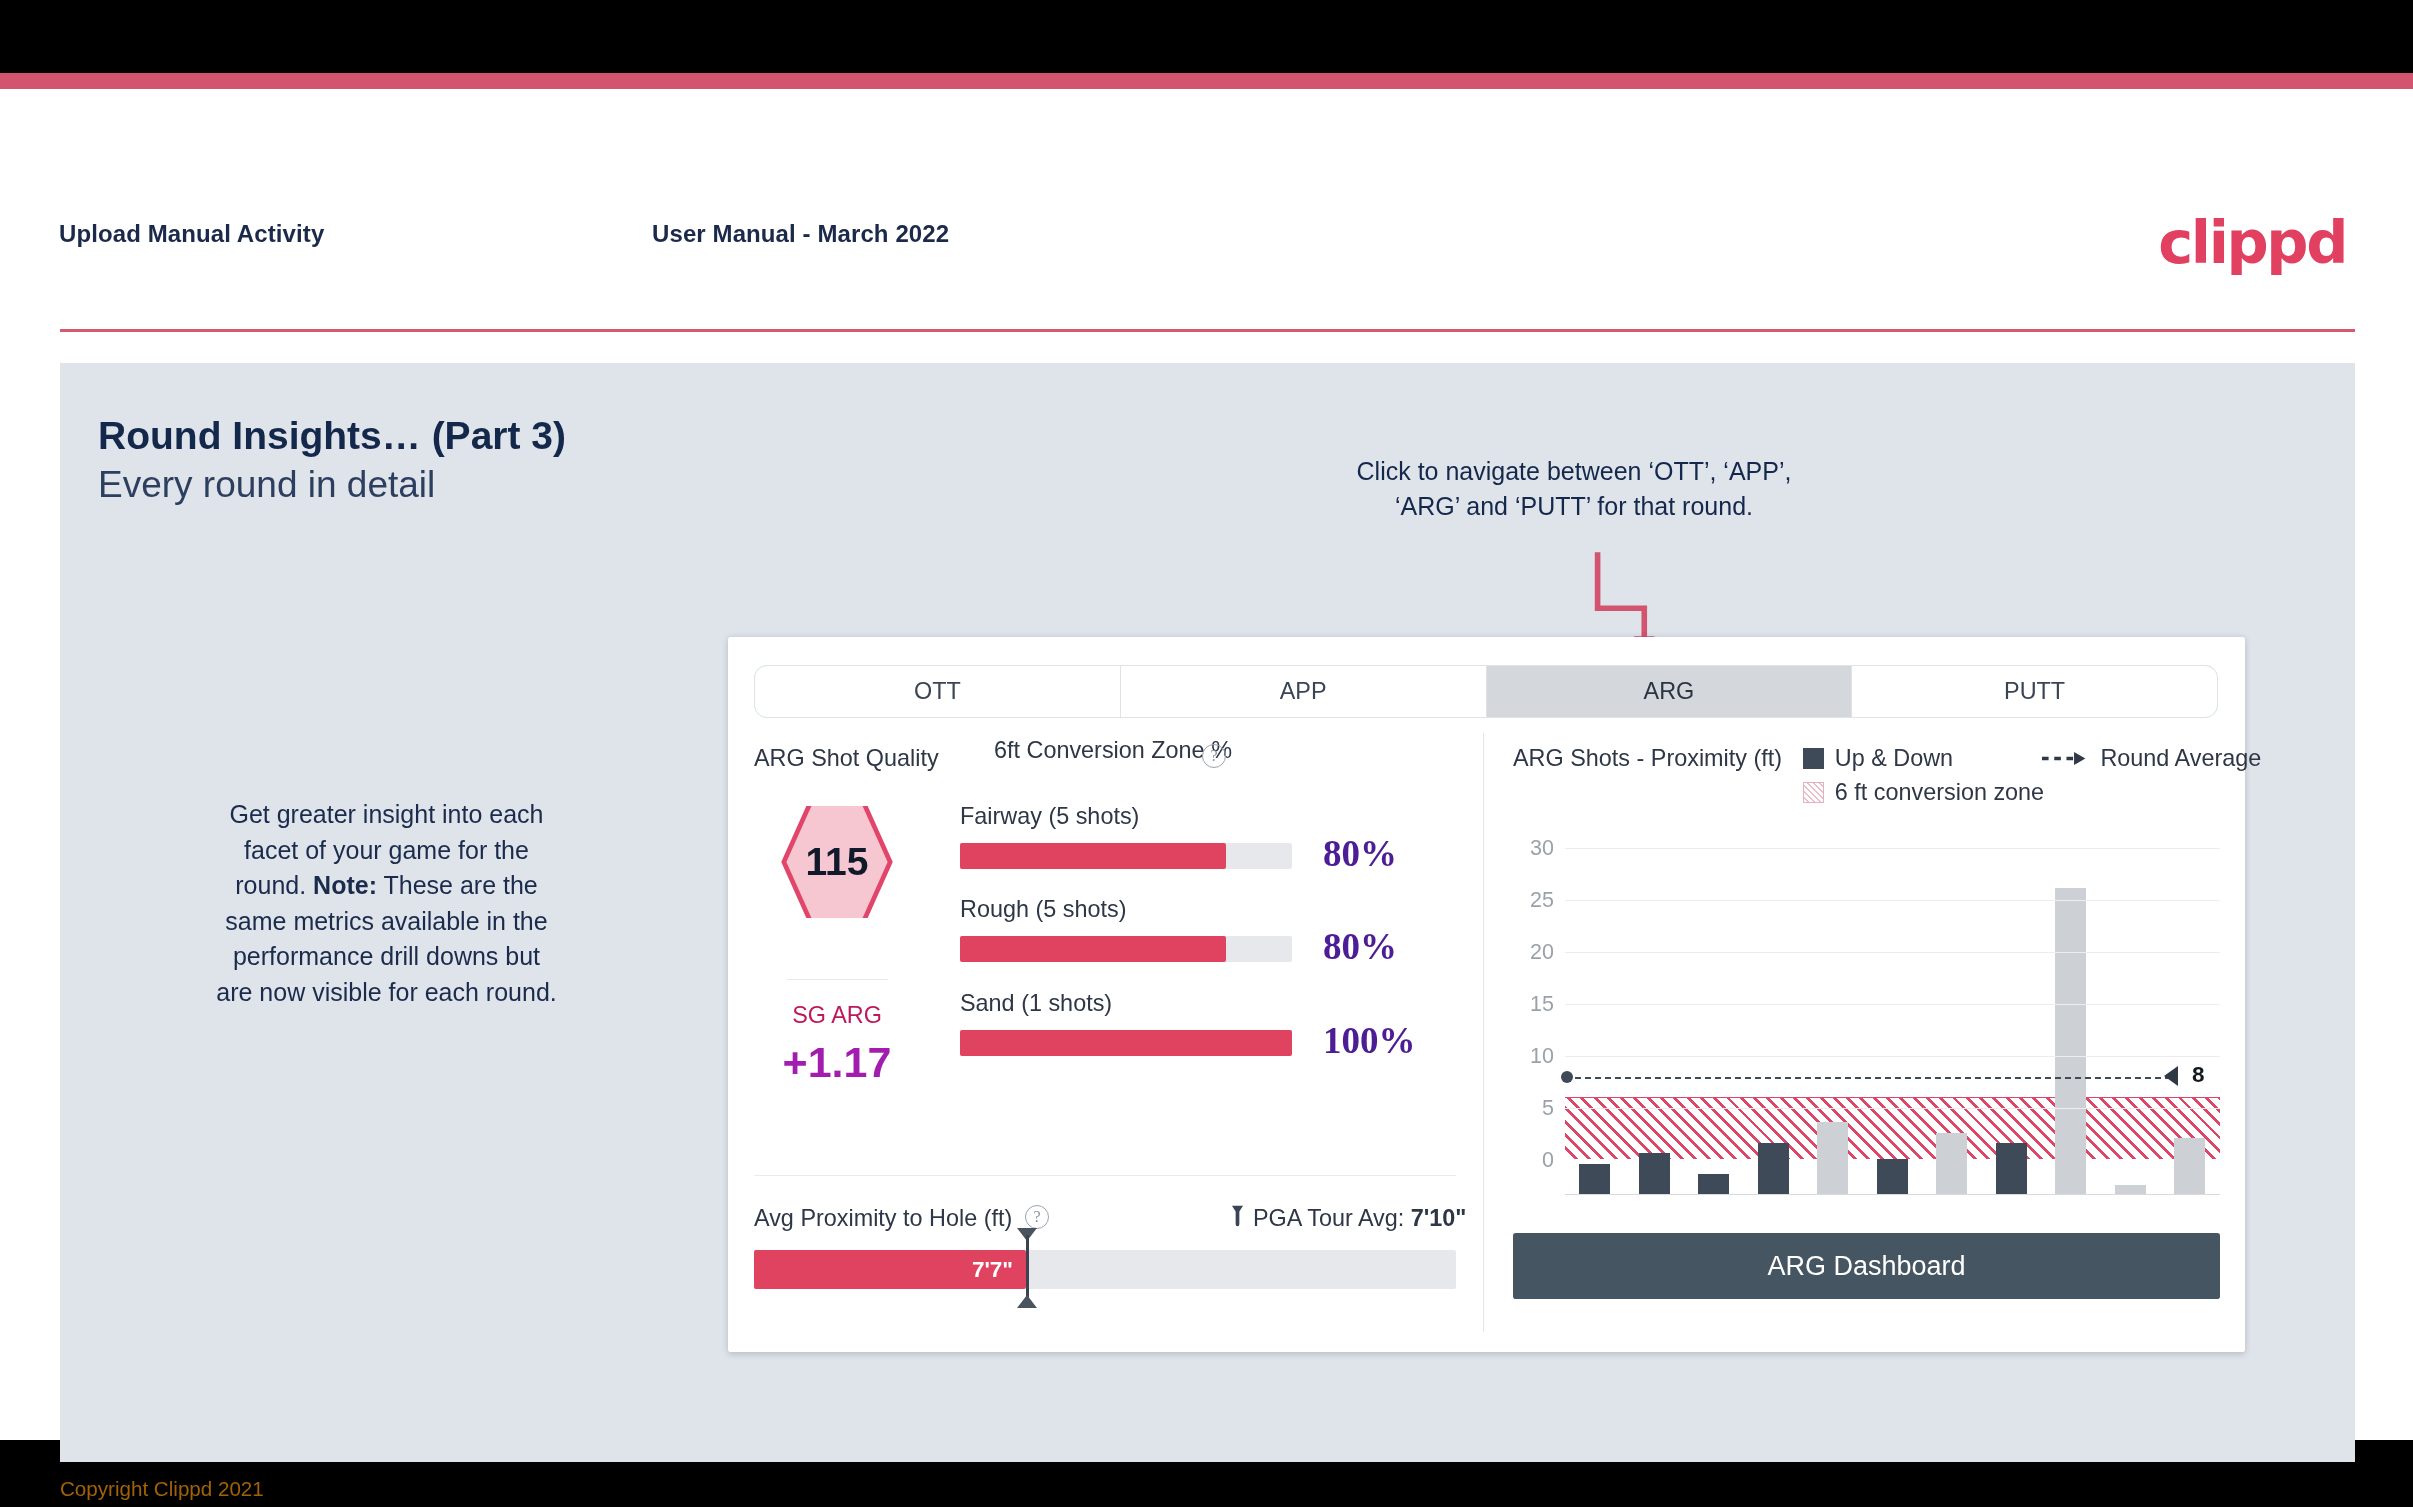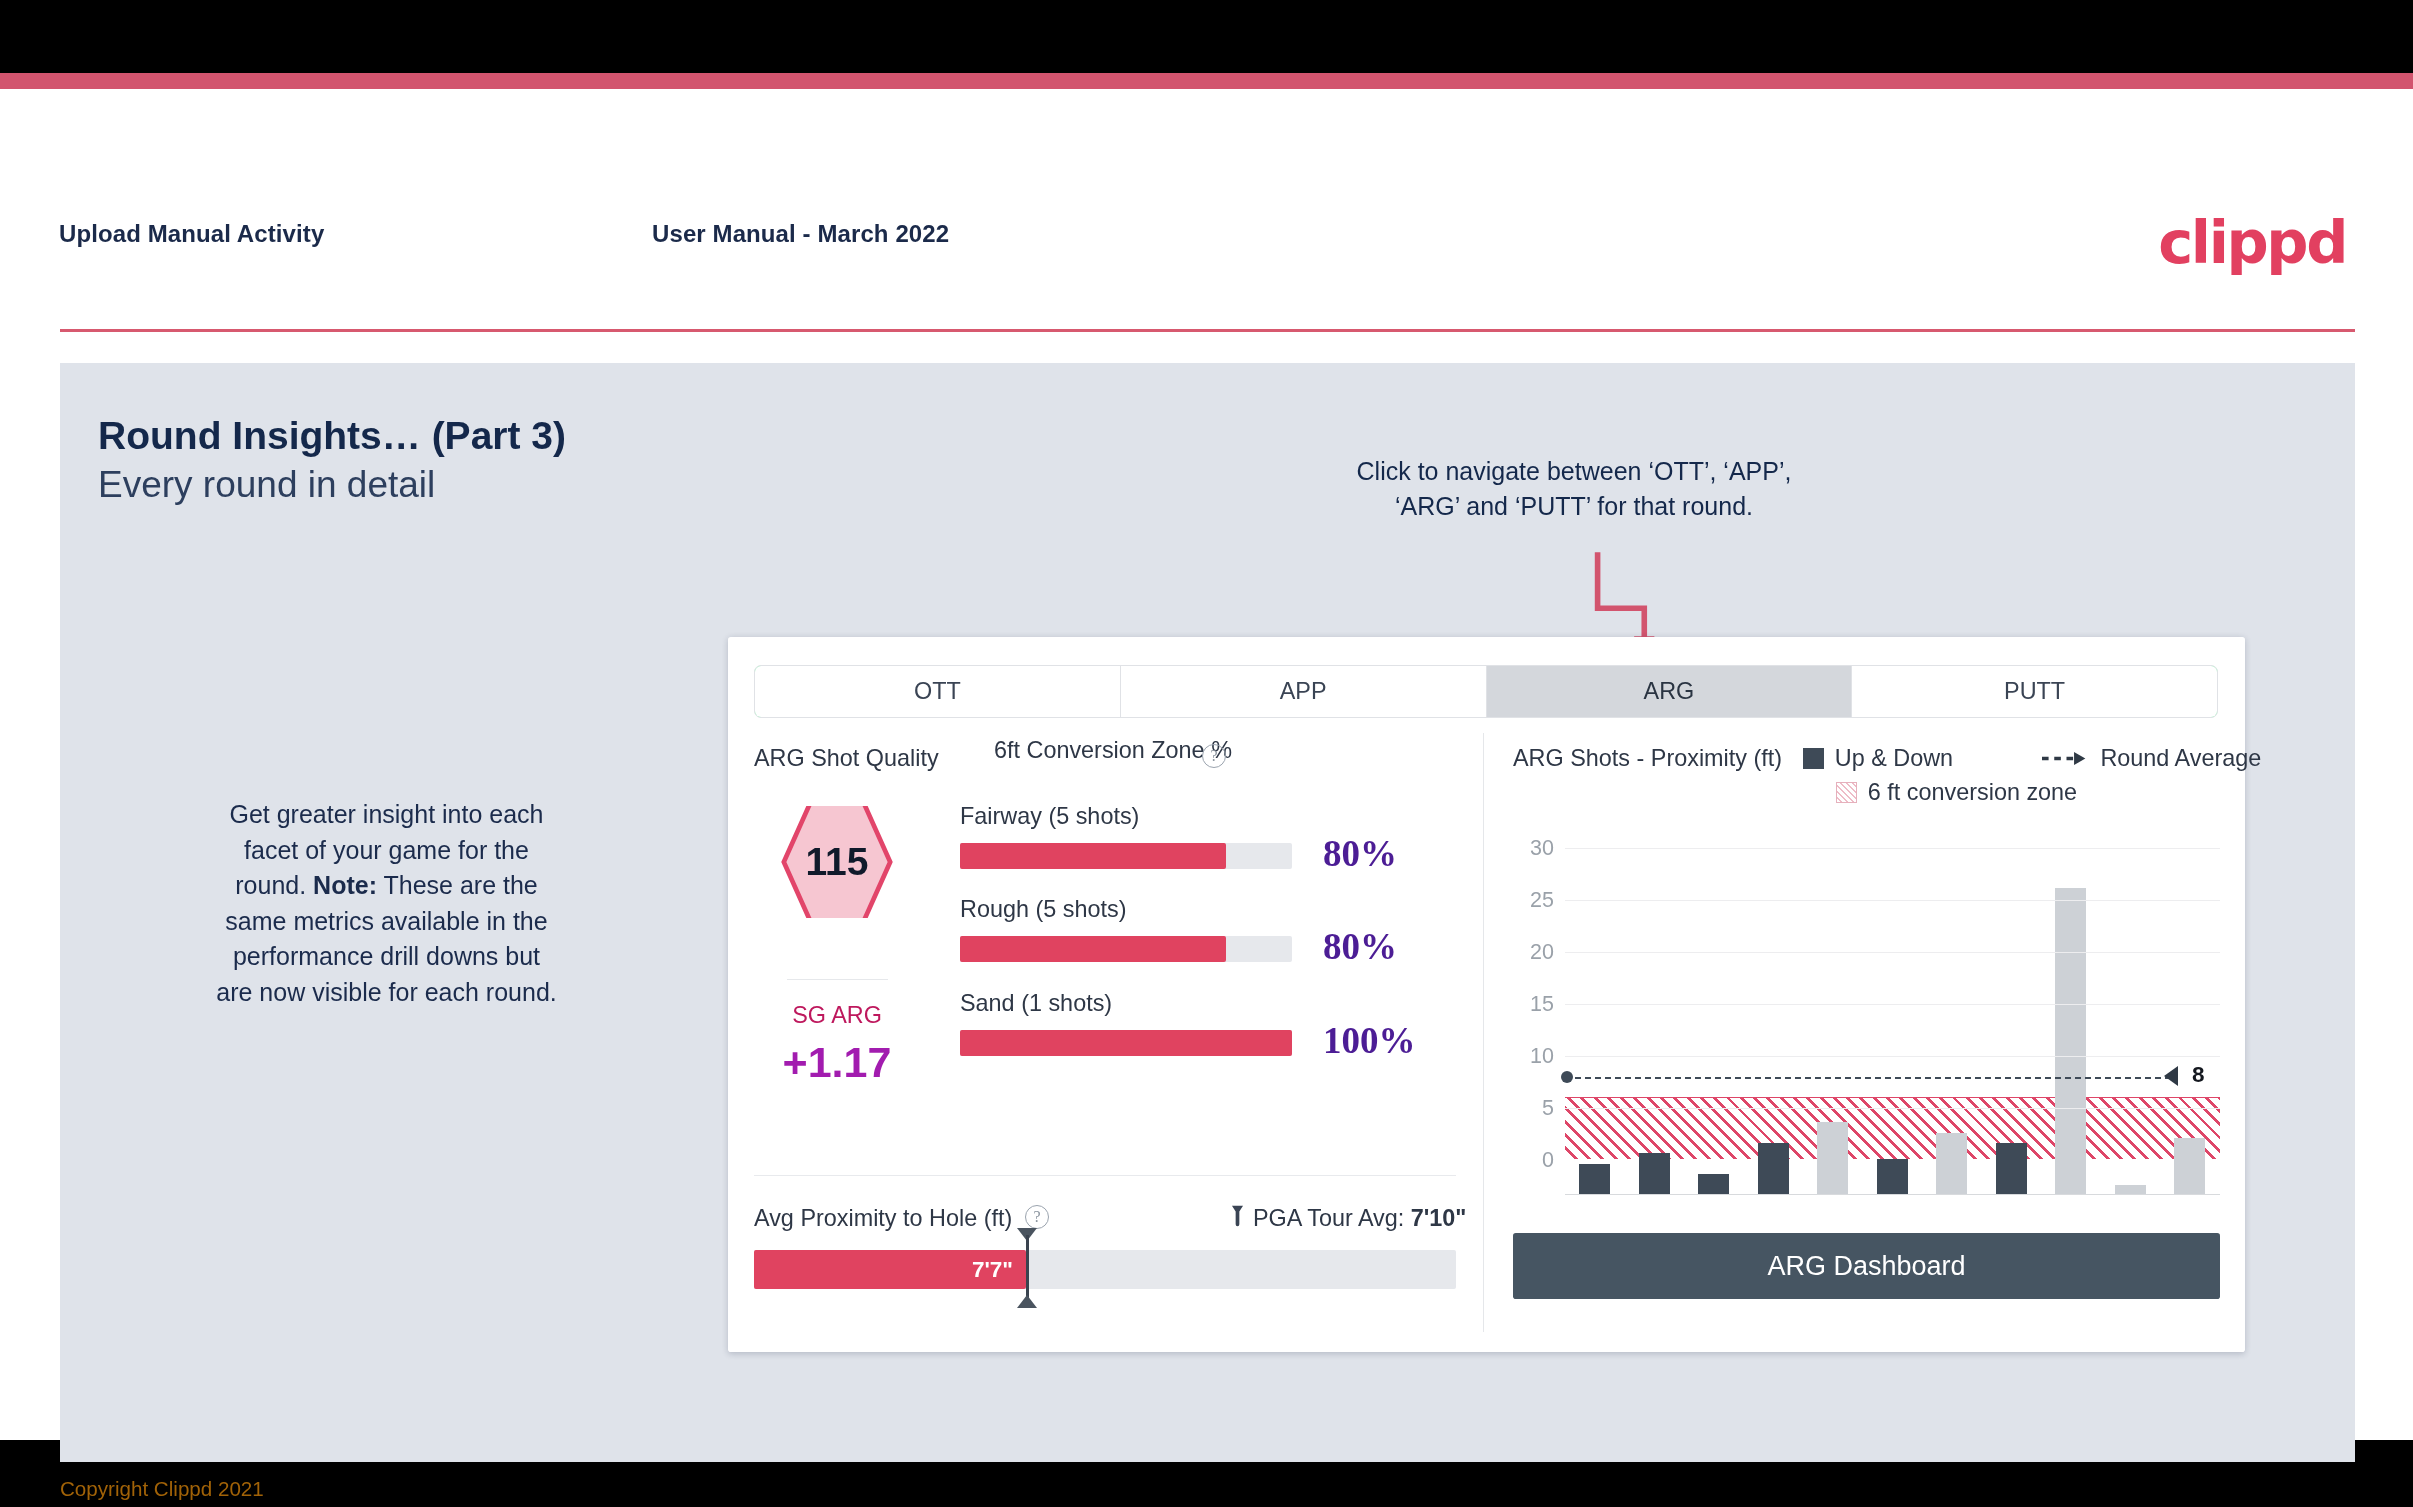--- a/index.html
+++ b/index.html
@@ -69,21 +69,21 @@
   #left-note b { font-weight:700; }
   #widget-card {
     position:absolute; left:728px; top:548px; width:1517px; height:715px;
     background:#ffffff; border-radius:2.8px;
     box-shadow:0 1.9px 6.6px rgba(20,30,60,.20);
   }
 
   
   #tabs {
     position:absolute; left:754px; top:576px; width:1464px; height:53px;
-    display:flex; border:0.9px solid #e0e2e6; border-radius:7px; overflow:hidden;
+    display:flex; border:0.9px solid #e0e2e6; border-radius:13px; overflow:hidden;
     background:#86efac;
   }
   .tab {
     flex:1; display:flex; align-items:center; justify-content:center;
     font-size:23.4px; color:#3a4454; background:#fff;
     border-right:0.9px solid #e0e2e6; cursor:pointer; user-select:none;
   }
   .tab:last-child { border-right:none; }
   .tab.active { background:#d4d7dc; color:#2a3442; }
 
@@ -170,21 +170,21 @@
   
   #lbl-chart { position:absolute; left:1513px; top:656px; font-size:23.4px; color:#2e3746; white-space:nowrap; }
 
   #legend-updown { position:absolute; left:1803px; top:656px; display:flex; align-items:center; gap:11.2px; }
   #legend-updown .swatch { width:20.6px; height:20.6px; background:#3e4a57; }
   #legend-updown .ltext { font-size:23.4px; color:#2e3746; white-space:nowrap; }
 
   #legend-round { position:absolute; left:2042px; top:656px; display:flex; align-items:center; gap:9.4px; }
   #legend-round .ltext { font-size:23.4px; color:#2e3746; white-space:nowrap;text-align:right; }
 
-  #legend-zone { position:absolute; left:1803px; top:690px; display:flex; align-items:center; gap:11.2px;margin-left:33px; }
+  #legend-zone { position:absolute; left:1803px; top:690px; display:flex; align-items:center; gap:11.2px; }
   #legend-zone .swatch {
     width:20.6px; height:20.6px; border:1.4px solid #e6b0bc;
     background:repeating-linear-gradient(45deg,#fff 0 2.8px,#eebcc7 2.8px 4.2px);
   }
   #legend-zone .ltext { font-size:23.4px; color:#2e3746; white-space:nowrap; }
 
   
   #chart-area { position:absolute; left:1513px; top:759px; width:707px; height:347px; }
   .ytick {
     position:absolute; left:0; width:41px; text-align:right;

